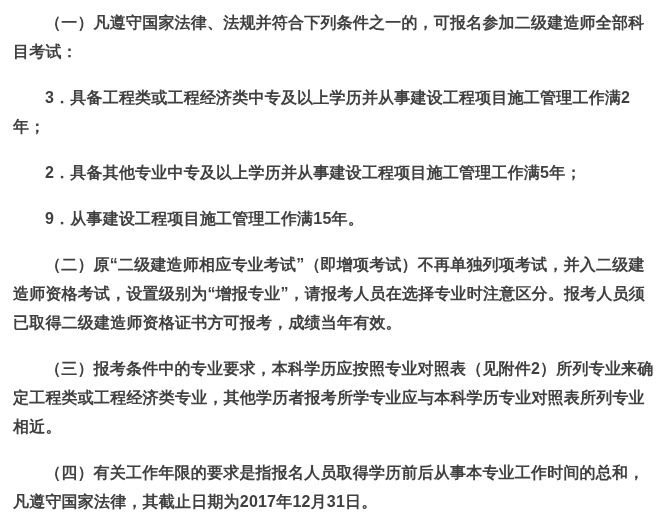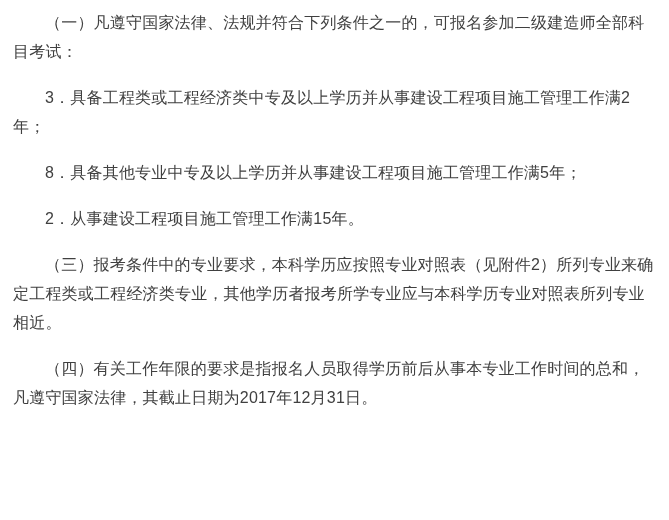--- a/index.html
+++ b/index.html
@@ -12,35 +12,37 @@
     height: 520px;
     overflow: hidden;
     font-family: "Liberation Sans", sans-serif;
   }
   .doc {
     box-sizing: border-box;
     width: 669px;
     height: 520px;
     padding: 8px 14px 0 13px;
     background: #ffffff;
+    font-weight: bold;
   }
   .doc p {
     margin: 0 0 17px 0;
     font-size: 16px;
     line-height: 29px;
     color: #404040;
     text-indent: 2em;
     letter-spacing: 0.2px;
     text-align: left;
     word-break: break-all;
   }
 </style>
 </head>
 <body>
 
 <div class="doc">
   <p>（一）凡遵守国家法律、法规并符合下列条件之一的，可报名参加二级建造师全部科目考试：</p>
   <p>3．具备工程类或工程经济类中专及以上学历并从事建设工程项目施工管理工作满2年；</p>
-  <p>8．具备其他专业中专及以上学历并从事建设工程项目施工管理工作满5年；</p>
-  <p>2．从事建设工程项目施工管理工作满15年。</p>
+  <p>2．具备其他专业中专及以上学历并从事建设工程项目施工管理工作满5年；</p>
+  <p>9．从事建设工程项目施工管理工作满15年。</p>
+  <p>（二）原“二级建造师相应专业考试”（即增项考试）不再单独列项考试，并入二级建造师资格考试，设置级别为“增报专业”，请报考人员在选择专业时注意区分。报考人员须已取得二级建造师资格证书方可报考，成绩当年有效。</p>
   <p>（三）报考条件中的专业要求，本科学历应按照专业对照表（见附件2）所列专业来确定工程类或工程经济类专业，其他学历者报考所学专业应与本科学历专业对照表所列专业相近。</p>
   <p>（四）有关工作年限的要求是指报名人员取得学历前后从事本专业工作时间的总和，凡遵守国家法律，其截止日期为2017年12月31日。</p>
 </div>
 
 </body></html>

